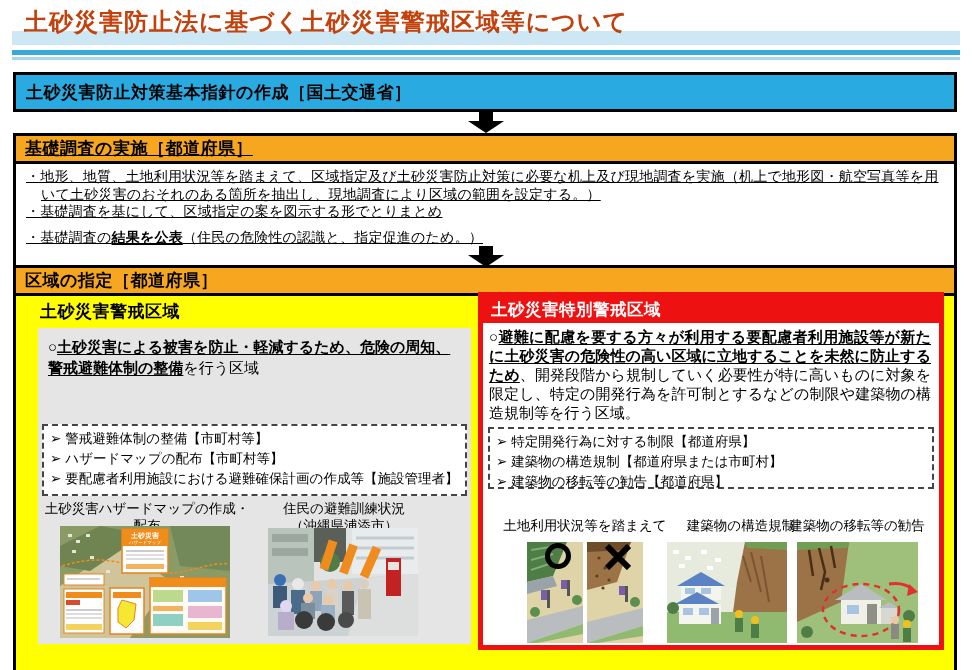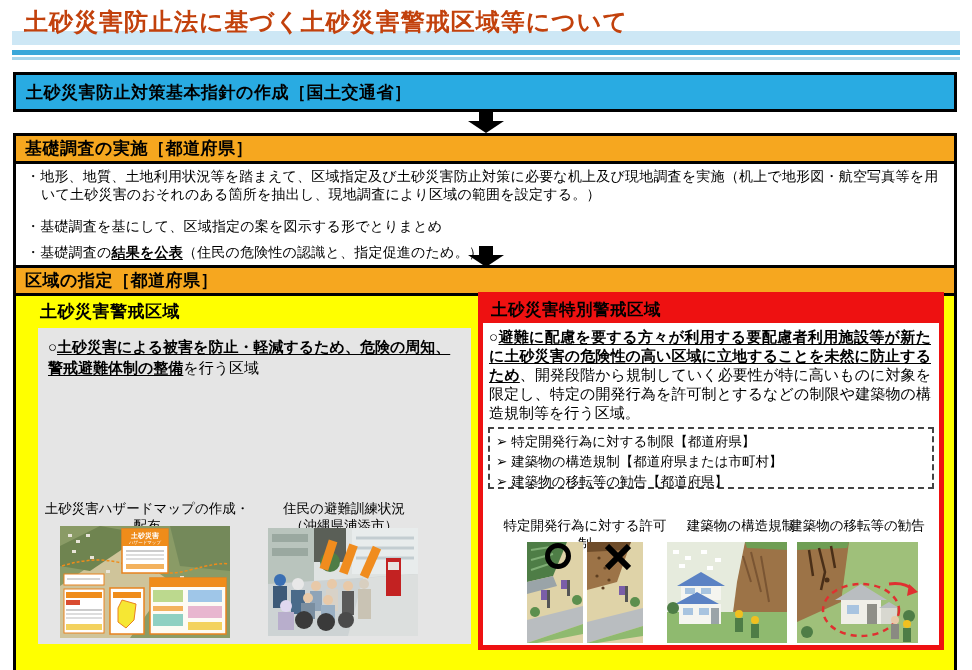--- a/index.html
+++ b/index.html
@@ -14,24 +14,24 @@
     color:#c2410c; letter-spacing:1px; z-index:2; }
 
   
   .flow-box { position:absolute; left:13px; width:944px; border:3px solid #000; background:#fff; }
   .box-header { background:#f6a71f; border-bottom:3px solid #000; height:28px; display:flex;
     align-items:center; padding-left:9px; font-size:17px; font-weight:bold; letter-spacing:0.5px; }
   #guideline-box { top:72px; height:40px; background:#29abe2; display:flex; align-items:center;
     padding-left:10px; font-size:17px; font-weight:bold; letter-spacing:0.5px; }
   .flow-arrow { position:absolute; left:464px; width:44px; height:21px; z-index:3; }
 
-  #survey-box { top:133px; height:140px; }
+  #survey-box { top:133px; height:140px;text-decoration:underline; }
   .survey-body { padding:4px 10px 0 10px; font-size:14px; line-height:17.5px; letter-spacing:0.2px; }
   .hang { padding-left:15px; text-indent:-15px; }
-  .survey-body p + p { margin-top:15px; }
+  .survey-body p + p { margin-top:0; }
   .survey-body p.spaced { margin-top:8px; }
   .em { font-weight:bold; text-decoration:underline; text-underline-offset:2px; }
 
   #designation-box { top:265px; height:471px; background:#ffff00; }
 
   
   .warning-heading { position:absolute; left:24px; top:32px; font-size:17px; font-weight:bold; letter-spacing:0.5px; }
   .warning-panel { position:absolute; left:22px; top:60px; width:433px; height:316px; background:#e5e5e5; }
   .purpose { font-size:15px; line-height:21px; }
   .warning-panel .purpose { position:absolute; left:10px; right:8px; top:8px; }
@@ -43,21 +43,21 @@
   .cap1 { left:6px; width:206px; top:172px; }
   .cap2 { left:218px; width:176px; top:172px; }
   .photo { position:absolute; display:block; }
   .photo1 { left:22px; top:198px; width:170px; height:112px; }
   .photo2 { left:230px; top:200px; width:150px; height:108px; }
 
   
   .special-panel { position:absolute; left:462px; top:24px; width:466px; height:358px;
     border:5px solid #ee1111; background:#fff; }
   .special-header { position:absolute; left:0; right:0; top:0; height:26px; background:#ee1111;
-    color:#000000; font-size:16.5px; font-weight:bold; display:flex; align-items:center;
+    color:#ffffff; font-size:16.5px; font-weight:bold; display:flex; align-items:center;
     padding-left:8px; letter-spacing:0.5px; }
   .special-panel .purpose { position:absolute; left:6px; right:8px; top:30px;
     font-size:15px; line-height:19px; text-align:justify; }
   .special-panel .measures-box { left:5px; right:5px; top:130px; height:62px; }
   .illo-caption { position:absolute; top:220px; text-align:center; font-size:13.5px; font-weight:normal; }
   .icap1 { left:14px; width:176px; }
   .icap2 { left:188px; width:140px; }
   .icap3 { left:304px; width:140px; }
   .illo { position:absolute; top:245px; height:101px; display:block; }
   .illo-a1 { left:44px; width:56px; }
@@ -102,20 +102,25 @@
 <div id="designation-box" class="flow-box">
   <div class="box-header">
     <span>区域の指定［都道府県］</span>
   </div>
 
   <div class="warning-heading">土砂災害警戒区域</div>
 
   <div class="warning-panel">
     <p class="purpose"><span>○</span><span class="em">土砂災害による被害を防止・軽減するため、危険の周知、警戒避難体制の整備</span><span>を行う区域</span></p>
 
+    <div class="measures-box">
+      <div><span class="measure-glyph">➢</span><span>警戒避難体制の整備【市町村等】</span></div>
+      <div><span class="measure-glyph">➢</span><span>ハザードマップの配布【市町村等】</span></div>
+      <div><span class="measure-glyph">➢</span><span>要配慮者利用施設における避難確保計画の作成等【施設管理者】</span></div>
+    </div>
 
     <div class="photo-caption cap1">
       <div>土砂災害ハザードマップの作成・配布</div>
       <div>（茨城県鉾田市）</div>
     </div>
     <div class="photo-caption cap2">
       <div>住民の避難訓練状況</div>
       <div>（沖縄県浦添市）</div>
     </div>
 
@@ -227,21 +232,21 @@
     </div>
 
     <p class="purpose"><span>○</span><span class="em">避難に配慮を要する方々が利用する要配慮者利用施設等が新たに土砂災害の危険性の高い区域に立地することを未然に防止するため</span><span>、開発段階から規制していく必要性が特に高いものに対象を限定し、特定の開発行為を許可制とするなどの制限や建築物の構造規制等を行う区域。</span></p>
 
     <div class="measures-box">
       <div><span class="measure-glyph">➢</span><span>特定開発行為に対する制限【都道府県】</span></div>
       <div><span class="measure-glyph">➢</span><span>建築物の構造規制【都道府県または市町村】</span></div>
       <div><span class="measure-glyph">➢</span><span>建築物の移転等の勧告【都道府県】</span></div>
     </div>
 
-    <div class="illo-caption icap1">特定開発行為に対する許可制</div>
+    <div class="illo-caption icap1">土地利用状況等を踏まえて</div>
     <div class="illo-caption icap2">建築物の構造規制</div>
     <div class="illo-caption icap3">建築物の移転等の勧告</div>
 
     <svg class="illo illo-a1" viewBox="0 0 56 101" preserveAspectRatio="none">
       <rect x="0" y="0" width="56" height="101" fill="#dfd3a8"></rect>
       <polygon points="0,0 40,0 26,34 0,40" fill="#4e7d46"></polygon>
       <path d="M4 8 L30 4 M4 18 L26 12 M4 28 L22 22" stroke="#7fae75" stroke-width="2" fill="none"></path>
       <polygon points="0,40 26,34 30,44 0,52" fill="#9aa4a8"></polygon>
       <rect x="20" y="48" width="3" height="18" fill="#555"></rect>
       <rect x="14" y="48" width="6" height="10" fill="#7a5ea8"></rect>

